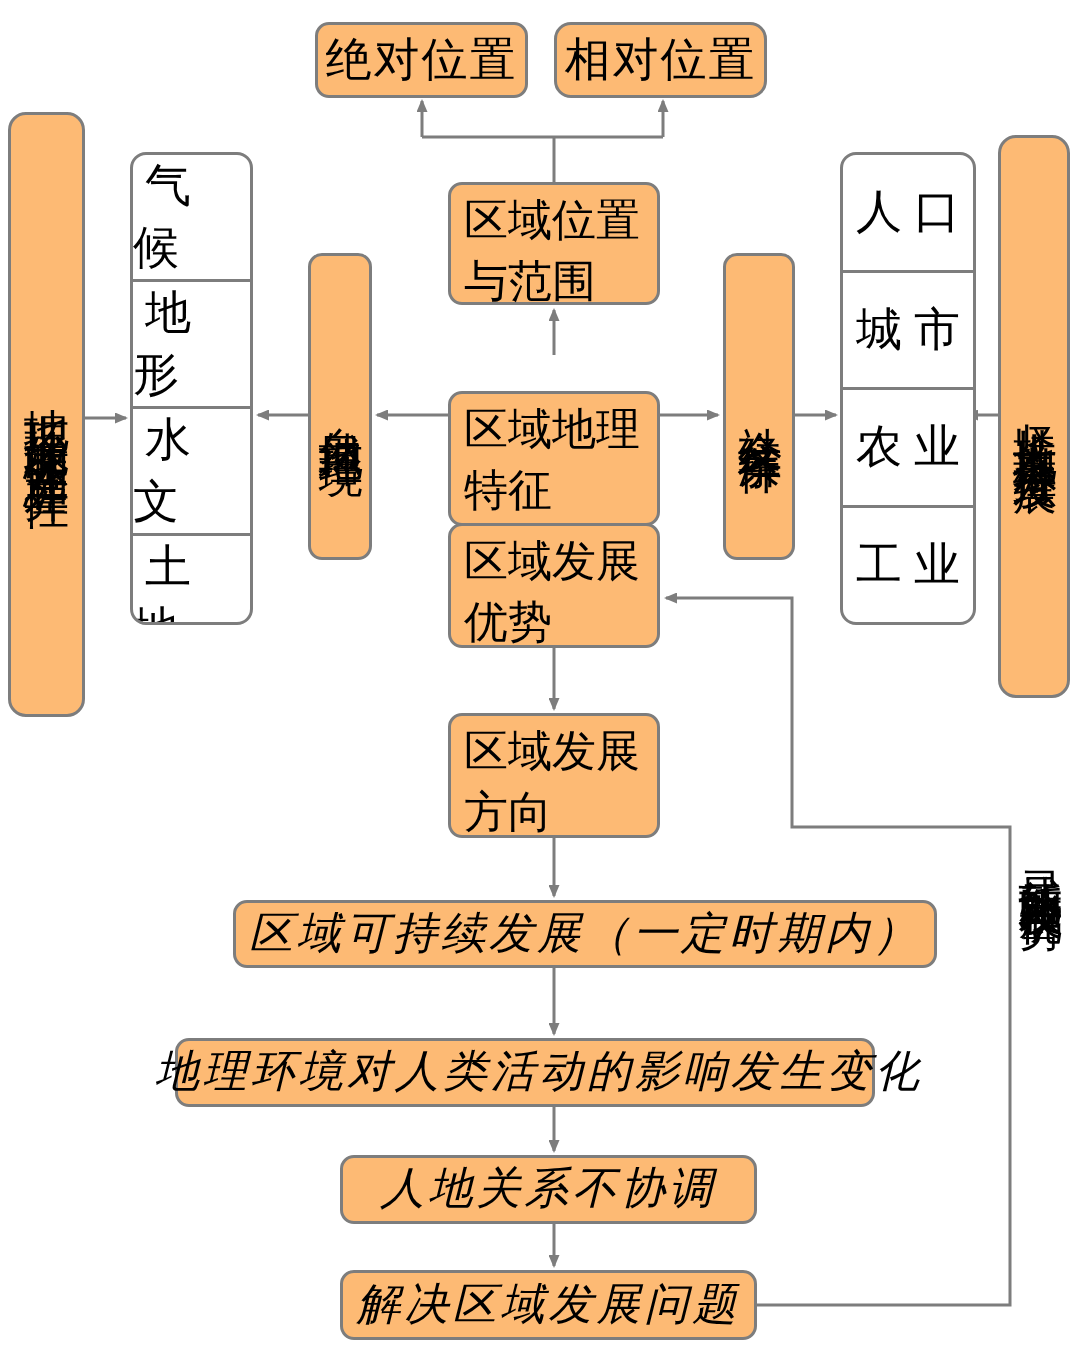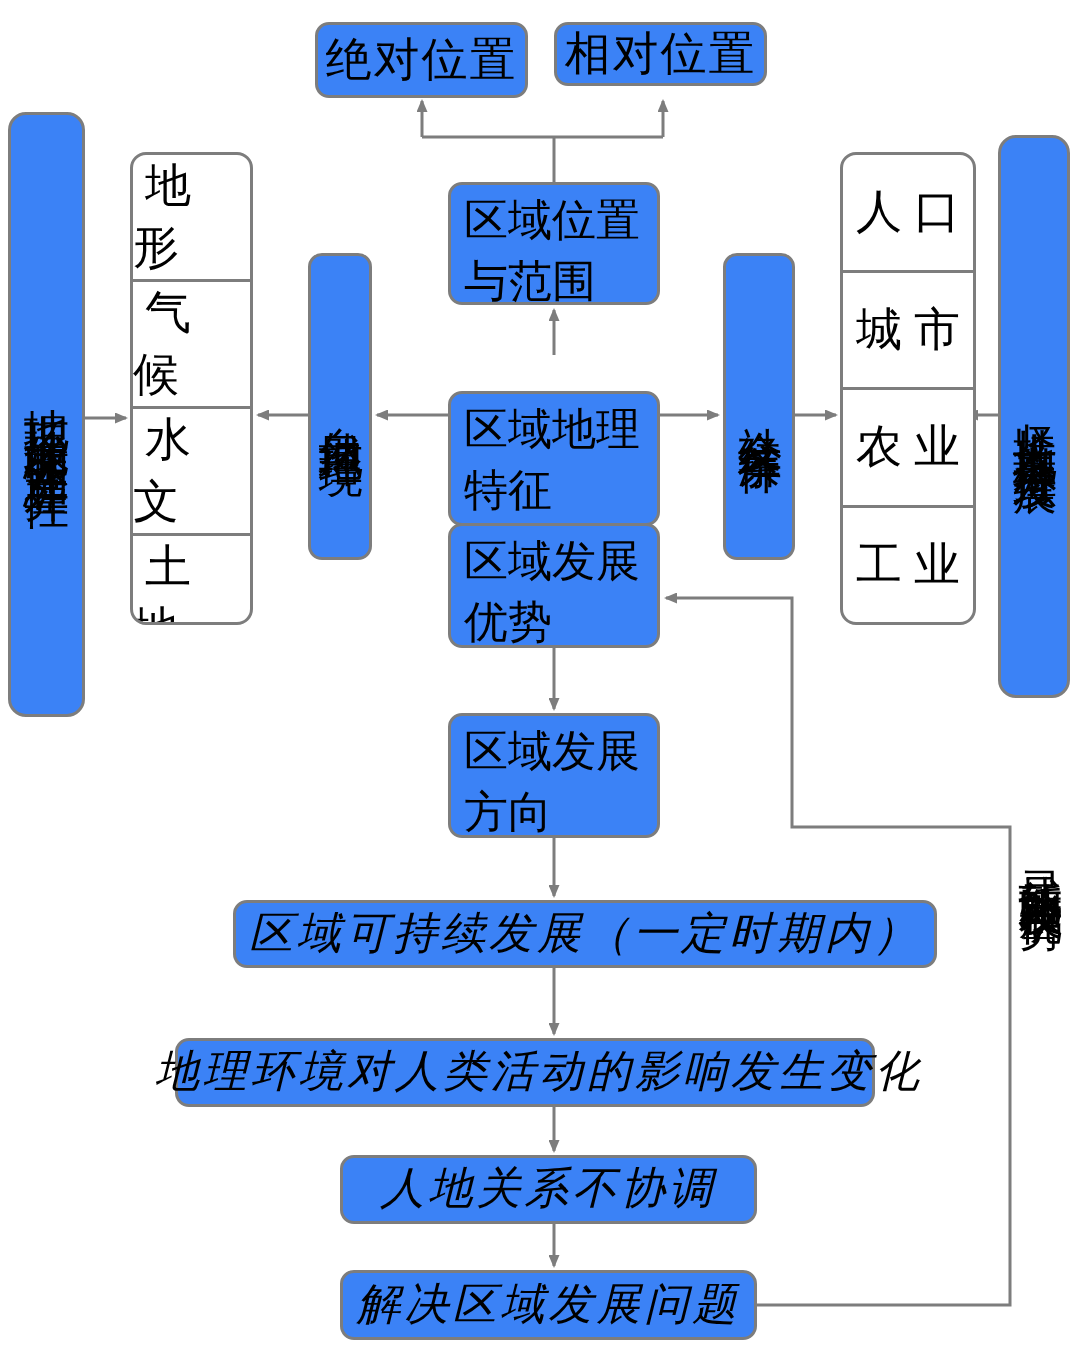--- a/index.html
+++ b/index.html
@@ -2,21 +2,21 @@
 <html><head>
 <meta charset="utf-8">
 <style>
   html,body{margin:0;padding:0;background:#ffffff;}
   .canvas{
     position:relative;width:1080px;height:1353px;background:#ffffff;overflow:hidden;
     font-family:"Liberation Serif","DejaVu Serif",serif;color:#000;
   }
   .wires{position:absolute;left:0;top:0;width:1080px;height:1353px;z-index:0;}
   .box{
-    position:absolute;z-index:1;box-sizing:border-box;background:#3b82f6;
+    position:absolute;z-index:1;box-sizing:border-box;background:#fdba74;
     border:3px solid #7d7d7d;border-radius:14px;
     font-size:44px;line-height:1.38;color:#000;
   }
   .h-left{padding:6px 10px 0 13px;text-align:left;}
   .h-center{display:flex;align-items:center;justify-content:center;white-space:nowrap;}
   .wide{letter-spacing:4px;font-style:italic;}
   .toplabel{font-size:46px;letter-spacing:2px;}
   .vtext{
     writing-mode:vertical-rl;text-orientation:upright;
     display:flex;align-items:center;justify-content:center;
@@ -72,39 +72,39 @@
     <line x1="554" y1="648" x2="554" y2="709" stroke="#7d7d7d" stroke-width="3" marker-end="url(#ah)"></line>
     <line x1="554" y1="838" x2="554" y2="896" stroke="#7d7d7d" stroke-width="3" marker-end="url(#ah)"></line>
     <line x1="554" y1="968" x2="554" y2="1034" stroke="#7d7d7d" stroke-width="3" marker-end="url(#ah)"></line>
     <line x1="554" y1="1107" x2="554" y2="1151" stroke="#7d7d7d" stroke-width="3" marker-end="url(#ah)"></line>
     <line x1="554" y1="1224" x2="554" y2="1266" stroke="#7d7d7d" stroke-width="3" marker-end="url(#ah)"></line>
 
     <polyline points="757,1305 1010,1305 1010,827 792,827 792,598 666,598" fill="none" stroke="#7d7d7d" stroke-width="3" marker-end="url(#ah)"></polyline>
   </svg>
 
   <div class="box h-center toplabel" style="left:315px;top:22px;width:213px;height:76px;">绝对位置</div>
-  <div class="box h-center toplabel" style="left:554px;top:22px;width:213px;height:64px;">相对位置</div>
+  <div class="box h-center toplabel" style="left:554px;top:22px;width:213px;height:76px;border-radius:17px;">相对位置</div>
 
   <div class="box h-left" style="left:448px;top:182px;width:212px;height:123px;">区域位置与范围</div>
   <div class="box h-left" style="left:448px;top:355px;width:212px;height:135px;margin-top:36px;">区域地理特征</div>
   <div class="box h-left" style="left:448px;top:523px;width:212px;height:125px;">区域发展优势</div>
   <div class="box h-left" style="left:448px;top:713px;width:212px;height:125px;">区域发展方向</div>
   <div class="box h-center wide" style="left:233px;top:900px;width:704px;height:68px;">区域可持续发展（一定时期内）</div>
   <div class="box h-center wide" style="left:175px;top:1038px;width:700px;height:69px;padding-left:28px;">地理环境对人类活动的影响发生变化</div>
   <div class="box h-center wide" style="left:340px;top:1155px;width:417px;height:69px;">人地关系不协调</div>
   <div class="box h-center wide" style="left:340px;top:1270px;width:417px;height:70px;">解决区域发展问题</div>
 
   <div class="box vtext vwide" style="left:8px;top:112px;width:77px;height:605px;border-radius:18px;">地理环境的整体性和差异性</div>
   <div class="box vtext vnarrow" style="left:308px;top:253px;width:64px;height:307px;">自然地理环境</div>
   <div class="box vtext vnarrow" style="left:723px;top:253px;width:72px;height:307px;">社会经济条件</div>
   <div class="box vtext vnarrow" style="left:998px;top:135px;width:72px;height:563px;border-radius:18px;">坚持人地关系可持续发展</div>
 
   <div class="col" style="left:130px;top:152px;width:123px;height:473px;">
+    <div class="cell">气候</div>
     <div class="cell">地形</div>
-    <div class="cell">气候</div>
     <div class="cell">水文</div>
     <div class="cell">土地</div>
 
   </div>
 
   <div class="col" style="left:840px;top:152px;width:136px;height:473px;">
     <div class="cell">人口</div>
     <div class="cell">城市</div>
     <div class="cell">农业</div>
     <div class="cell">工业</div>

